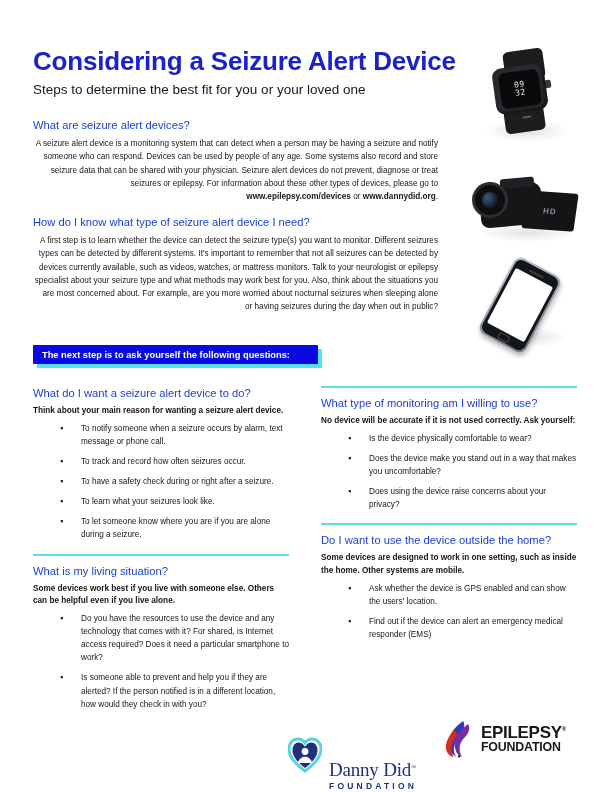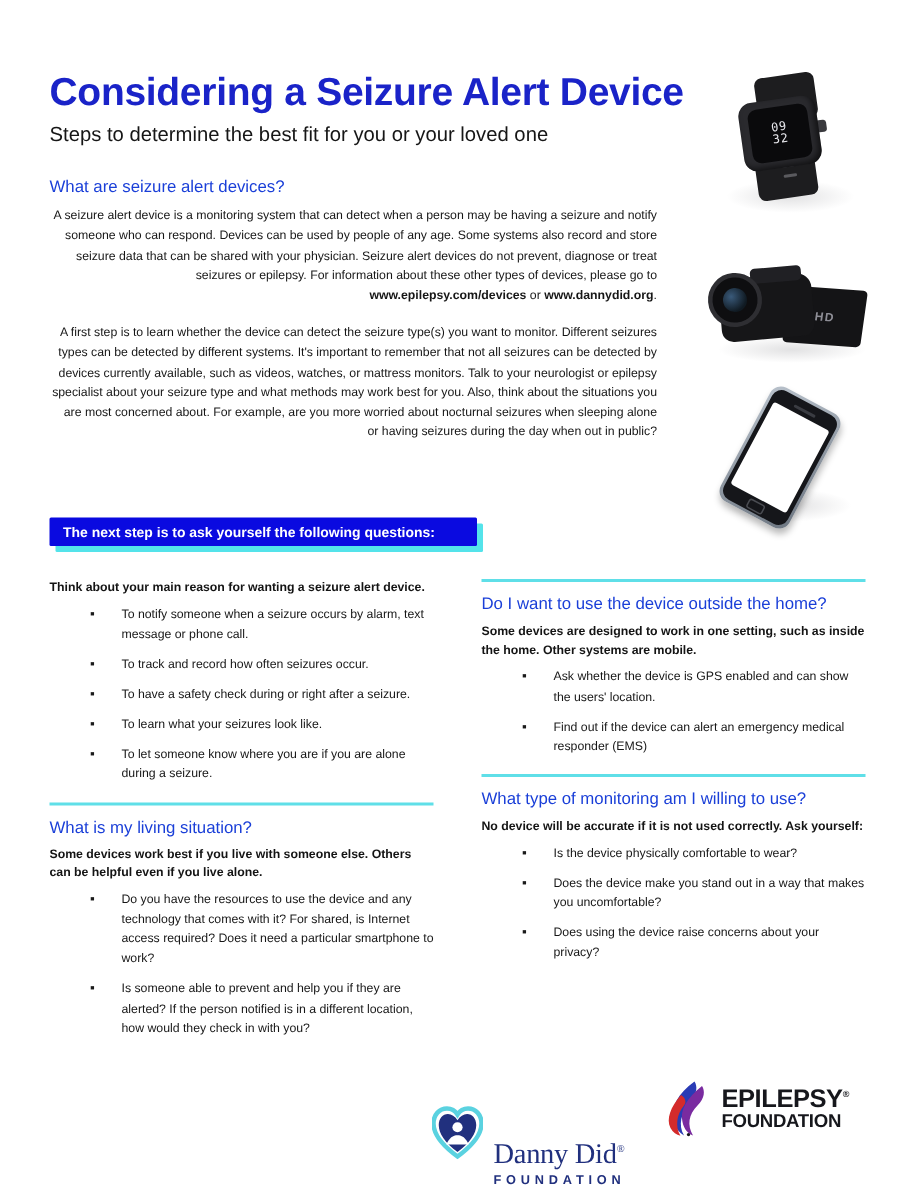--- a/index.html
+++ b/index.html
@@ -404,32 +404,34 @@
 
   <div class="title">Considering a Seizure Alert Device</div>
   <div class="subtitle">Steps to determine the best fit for you or your loved one</div>
 
   <div class="intro-block" style="left:33px; top:118px; width:405px;">
     <div class="h-sec">What are seizure alert devices?</div>
     <p class="body-p"><span>A seizure alert device is a monitoring system that can detect when a person may be having a seizure and notify someone who can respond. Devices can be used by people of any age. Some systems also record and store seizure data that can be shared with your physician. Seizure alert devices do not prevent, diagnose or treat seizures or epilepsy. For information about these other types of devices, please go to </span><b>www.epilepsy.com/devices</b><span> or </span><b>www.dannydid.org</b><span>.</span></p>
   </div>
 
   <div class="intro-block" style="left:33px; top:215px; width:405px;">
+    <div class="h-sec">How do I know what type of seizure alert device I need?</div>
     <p class="body-p">A first step is to learn whether the device can detect the seizure type(s) you want to monitor. Different seizures types can be detected by different systems. It's important to remember that not all seizures can be detected by devices currently available, such as videos, watches, or mattress monitors. Talk to your neurologist or epilepsy specialist about your seizure type and what methods may work best for you. Also, think about the situations you are most concerned about. For example, are you more worried about nocturnal seizures when sleeping alone or having seizures during the day when out in public?</p>
   </div>
 
   <div class="banner-wrap">
     <div class="banner-shadow"></div>
     <div class="banner-box">
       <span class="banner-text">The next step is to ask yourself the following questions:</span>
     </div>
   </div>
 
   <div class="col col-left">
       <div class="qsection">
+        <div class="h-sec">What do I want a seizure alert device to do?</div>
         <div class="lead">Think about your main reason for wanting a seizure alert device.</div>
         <ul class="blist">
           <li>To notify someone when a seizure occurs by alarm, text message or phone call.</li>
           <li>To track and record how often seizures occur.</li>
           <li>To have a safety check during or right after a seizure.</li>
           <li>To learn what your seizures look like.</li>
           <li>To let someone know where you are if you are alone during a seizure.</li>
         </ul>
       </div>
       <div class="qsection">
@@ -437,39 +439,39 @@
         <div class="h-sec">What is my living situation?</div>
         <div class="lead">Some devices work best if you live with someone else. Others can be helpful even if you live alone.</div>
         <ul class="blist">
           <li>Do you have the resources to use the device and any technology that comes with it? For shared, is Internet access required? Does it need a particular smartphone to work?</li>
           <li>Is someone able to prevent and help you if they are alerted? If the person notified is in a different location, how would they check in with you?</li>
         </ul>
       </div>
     </div>
 
   <div class="col col-right">
-      <div class="qsection">
-        <div class="divider"></div>
-        <div class="h-sec">Do I want to use the device outside the home?</div>
-        <div class="lead">Some devices are designed to work in one setting, such as inside the home. Other systems are mobile.</div>
-        <ul class="blist">
-          <li>Ask whether the device is GPS enabled and can show the users' location.</li>
-          <li>Find out if the device can alert an emergency medical responder (EMS)</li>
-        </ul>
-      </div>
       <div class="qsection">
         <div class="divider"></div>
         <div class="h-sec">What type of monitoring am I willing to use?</div>
         <div class="lead">No device will be accurate if it is not used correctly. Ask yourself:</div>
         <ul class="blist">
           <li>Is the device physically comfortable to wear?</li>
           <li>Does the device make you stand out in a way that makes you uncomfortable?</li>
           <li>Does using the device raise concerns about your privacy?</li>
         </ul>
       </div>
+      <div class="qsection">
+        <div class="divider"></div>
+        <div class="h-sec">Do I want to use the device outside the home?</div>
+        <div class="lead">Some devices are designed to work in one setting, such as inside the home. Other systems are mobile.</div>
+        <ul class="blist">
+          <li>Ask whether the device is GPS enabled and can show the users' location.</li>
+          <li>Find out if the device can alert an emergency medical responder (EMS)</li>
+        </ul>
+      </div>
     </div>
 
   <div class="device watch-wrap">
     <div class="reflect" style="left:6px; top:72px; width:86px; height:22px;"></div>
     <div class="watch-band-top"></div>
     <div class="watch-band-bot"></div>
     <div class="watch-holes">
         <i></i>
         <i></i>
         <i></i>

